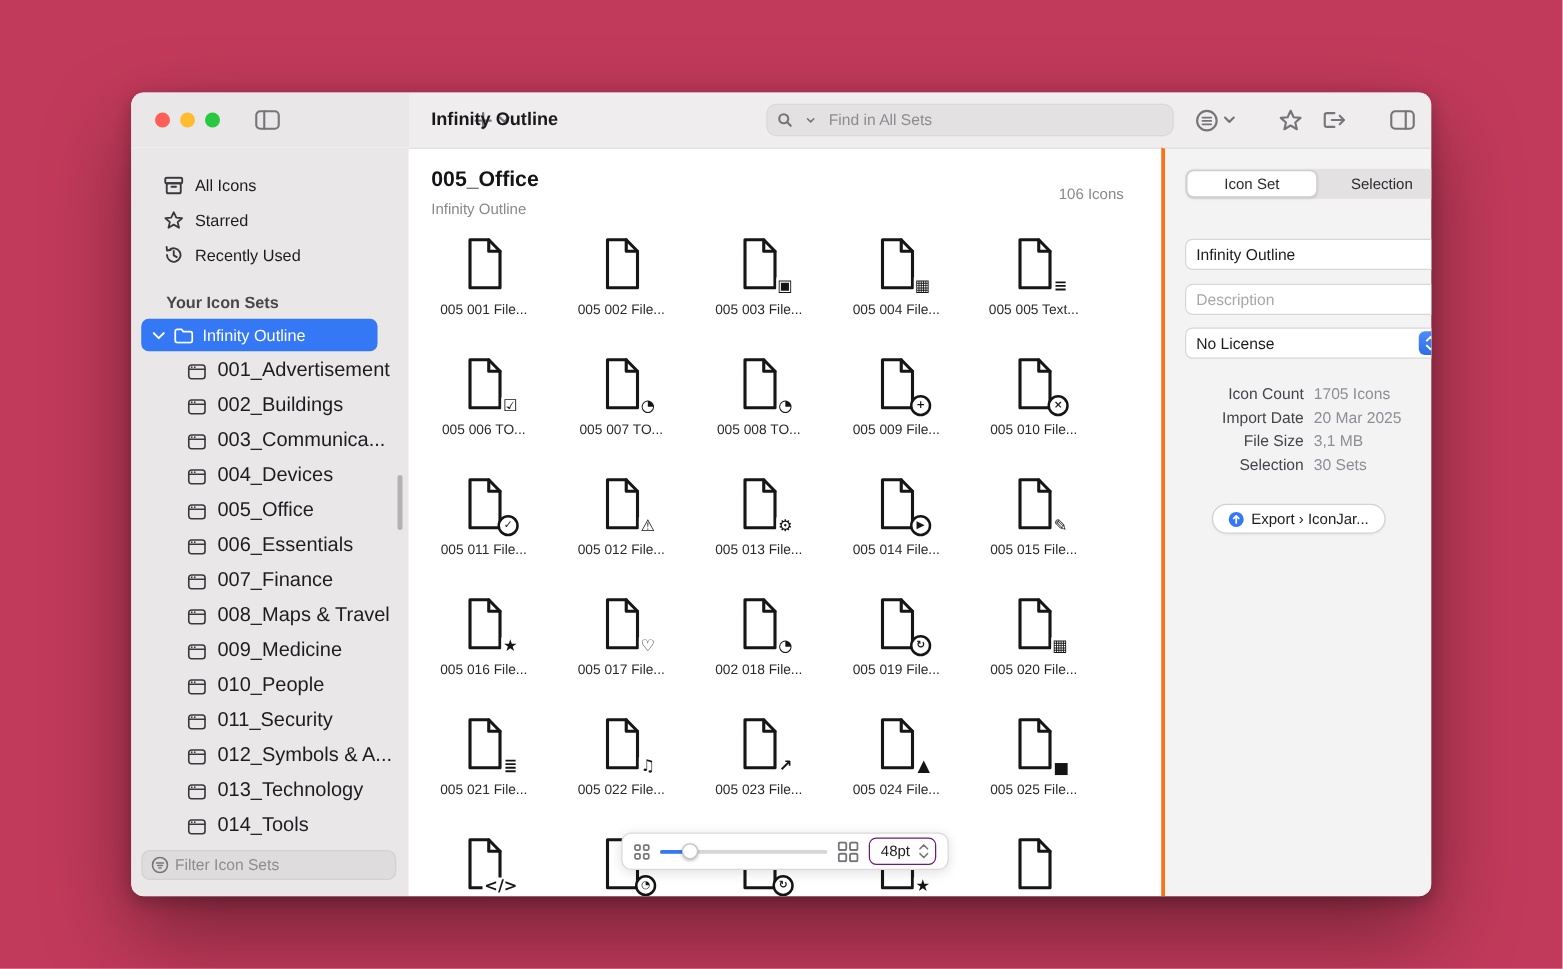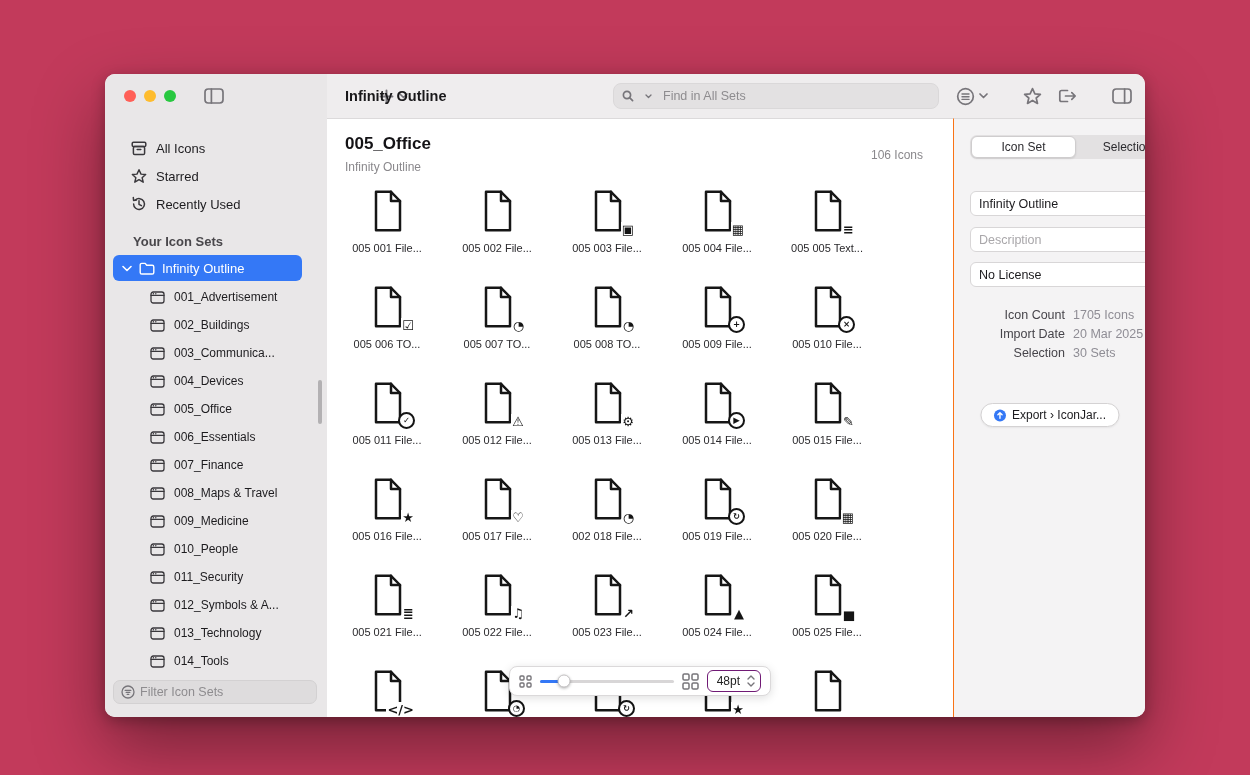--- a/index.html
+++ b/index.html
@@ -54,21 +54,21 @@
   .side-section {
     margin:16px 0 6px 28px; font-size:13px; font-weight:700; color:#49474B;
   }
   .side-selected {
     margin:0 25px 2px 8px; height:26px; border-radius:6px;
     background: var(--accent, #3478F6); color:#fff;
     display:flex; align-items:center; gap:7px; padding:0 9px; font-size:13px;
   }
   .subset-item {
     height:28px; display:flex; align-items:center; gap:9px;
-    padding-left:45px; font-size:12px; color:#1D1C1F; white-space:nowrap;
+    padding-left:45px; font-size:16px; color:#1D1C1F; white-space:nowrap;
   }
   .side-scrollbar {
     position:absolute; right:5px; top:262px; width:4px; height:44px;
     border-radius:2px; background:#B3B1B3;
   }
   .filterbox {
     position:absolute; left:8px; right:10px; bottom:13px; height:24px;
     background:#DEDCDD; border:1px solid #D3D1D2; border-radius:7px;
     display:flex; align-items:center; gap:5px; padding:0 7px;
   }
@@ -119,22 +119,22 @@
     width:13px; height:13px; border-radius:50%; background:#fff;
     border:0.5px solid #C6C4C5; box-shadow:0 1px 3px rgba(0,0,0,.3);
   }
   .pt-box {
     display:flex; align-items:center; gap:6px; height:22px;
     border:1px solid #701a75; border-radius:6px; padding:0 4px 0 9px;
     font-size:12px; color:#222; background:#fff;
   }
   
   .inspector {
-    width:192px; flex:none; background:#F4F3F4;
-    border-left:1px solid #f97316; border-top:1px solid #DCDADB;
+    width:216px; flex:none; background:#F4F3F4;
+    border-left:3px solid #f97316; border-top:1px solid #DCDADB;
     position:relative;
   }
   .segmented {
     position:absolute; left:16px; top:16px; width:210px; height:24px;
     background:#E3E1E2; border-radius:7px; display:flex; padding:1px;
   }
   .segment {
     flex:1; display:flex; align-items:center; justify-content:center;
     font-size:12px; color:#2B2A2E; border-radius:6px;
   }
@@ -787,20 +787,24 @@
       <div class="info-table">
           <div class="info-row">
     <div class="info-label">Icon Count</div>
     <div class="info-value">1705 Icons</div>
   </div>
           <div class="info-row">
     <div class="info-label">Import Date</div>
     <div class="info-value">20 Mar 2025</div>
   </div>
           <div class="info-row">
+    <div class="info-label">File Size</div>
+    <div class="info-value">3,1 MB</div>
+  </div>
+          <div class="info-row">
     <div class="info-label">Selection</div>
     <div class="info-value">30 Sets</div>
   </div>
         </div>
 
       <div class="export-btn">
         <svg width="13" height="13" viewBox="0 0 13 13">
           <circle cx="6.5" cy="6.5" r="6" fill="#3478F6"></circle>
           <path d="M6.5 9.3 V3.9 M4.4 5.8 L6.5 3.7 L8.6 5.8" class="white-icon" style="stroke-width:1.4"></path>
         </svg>

